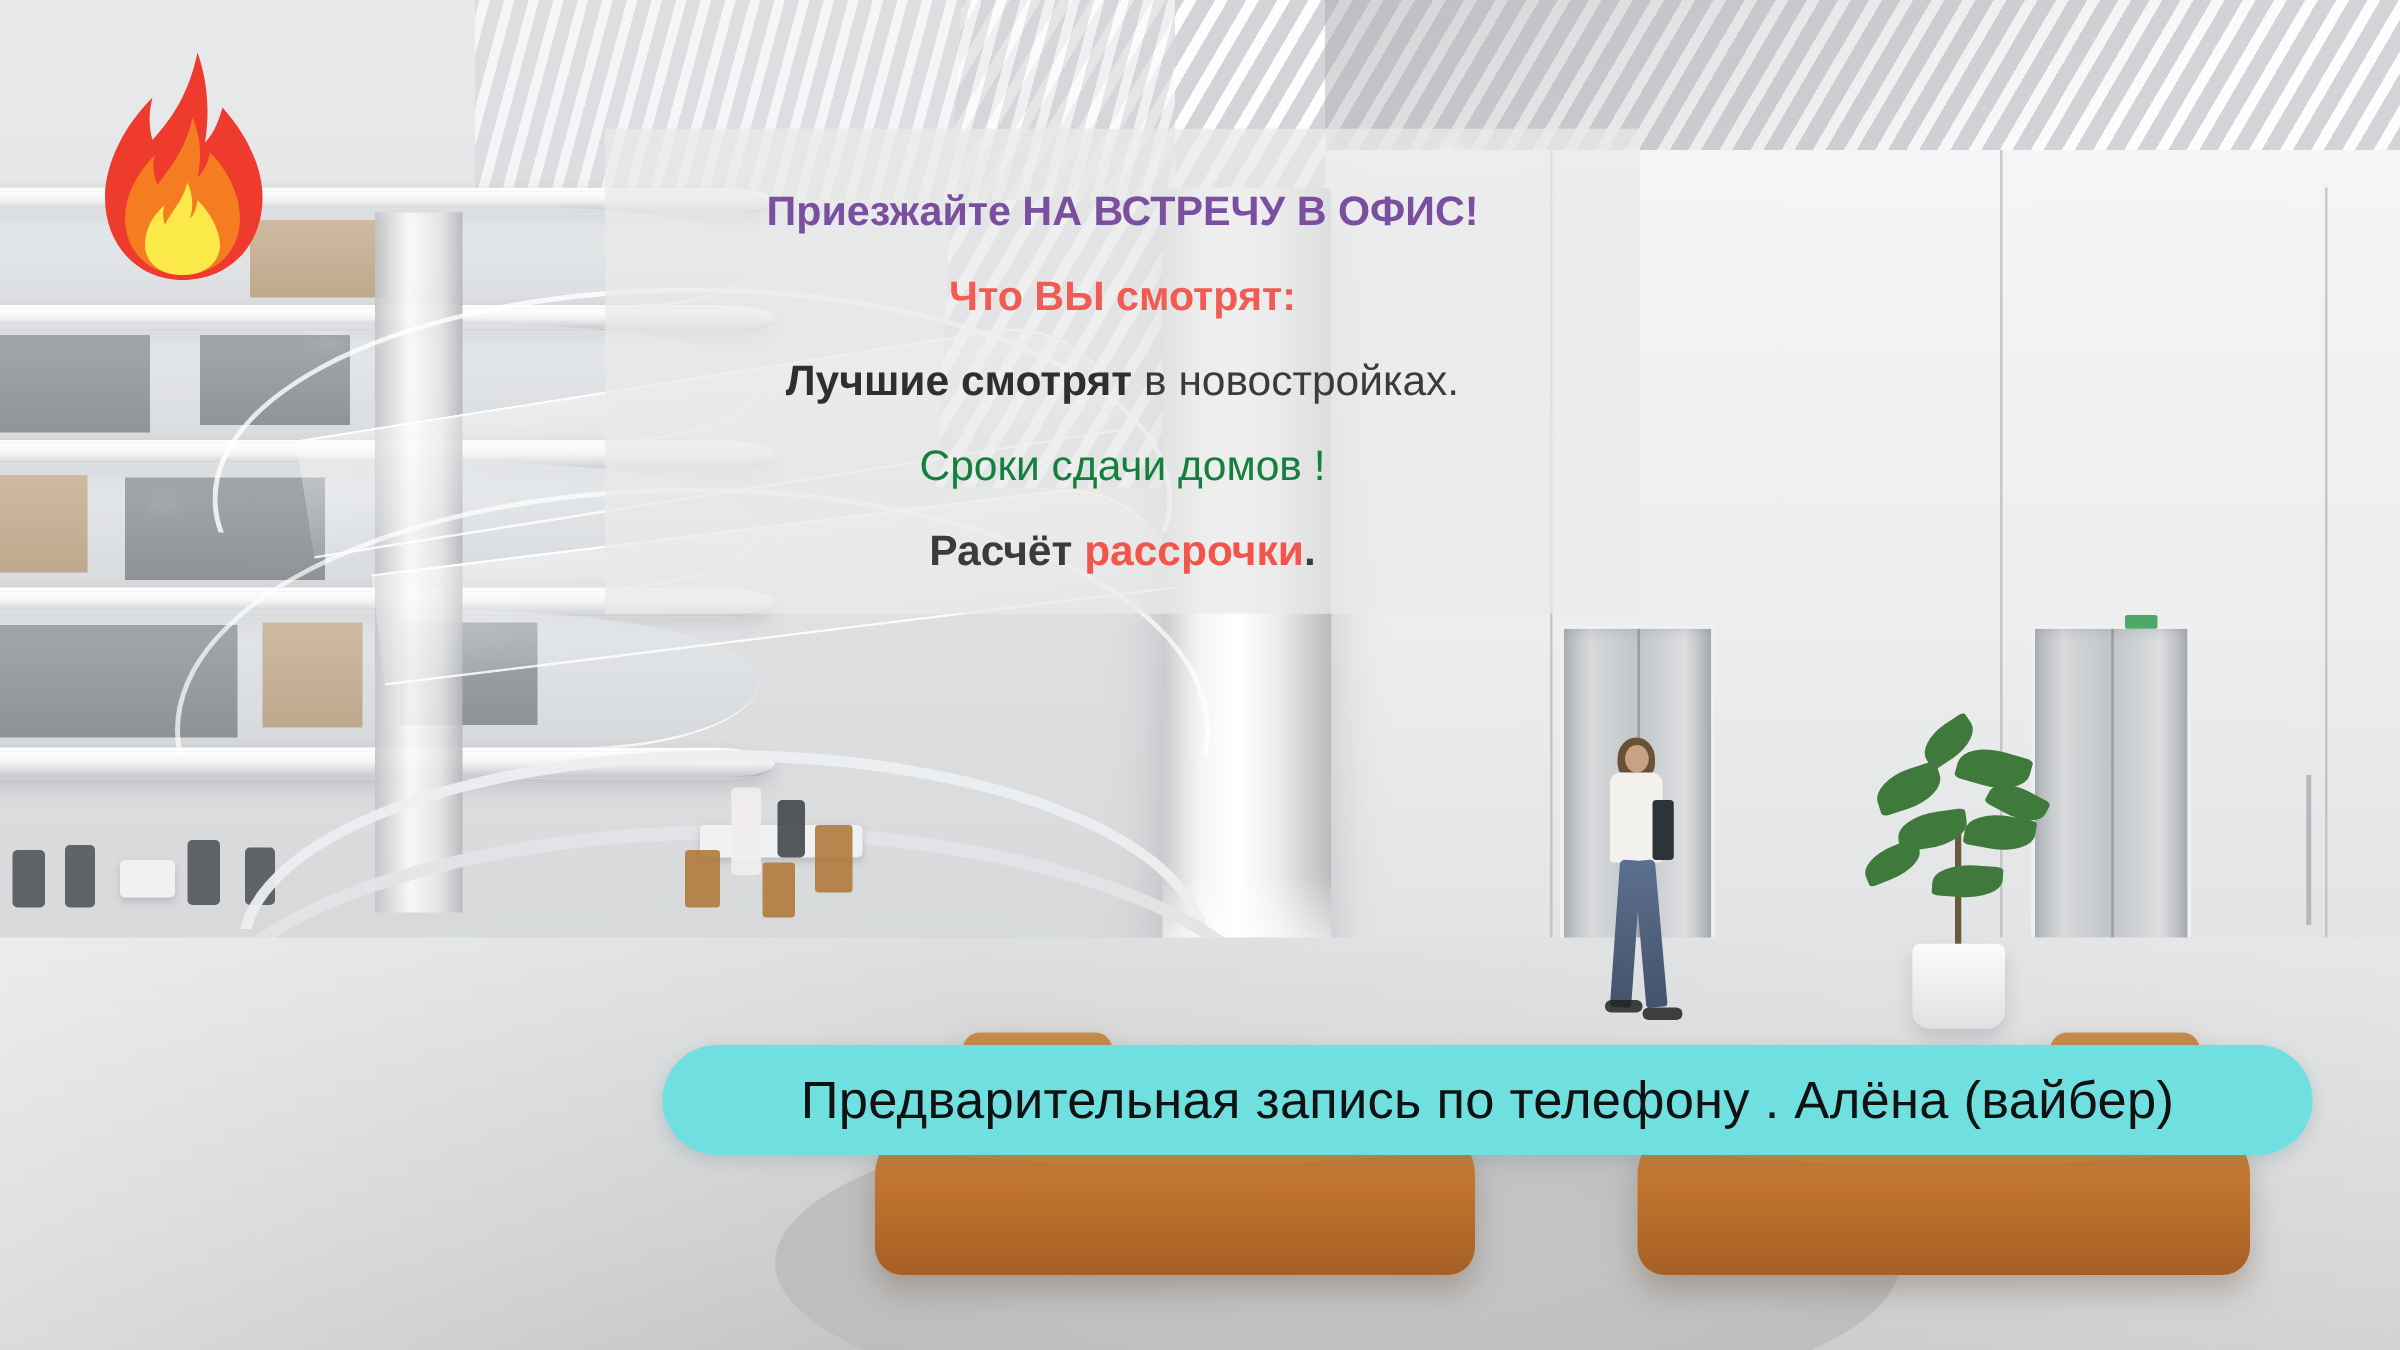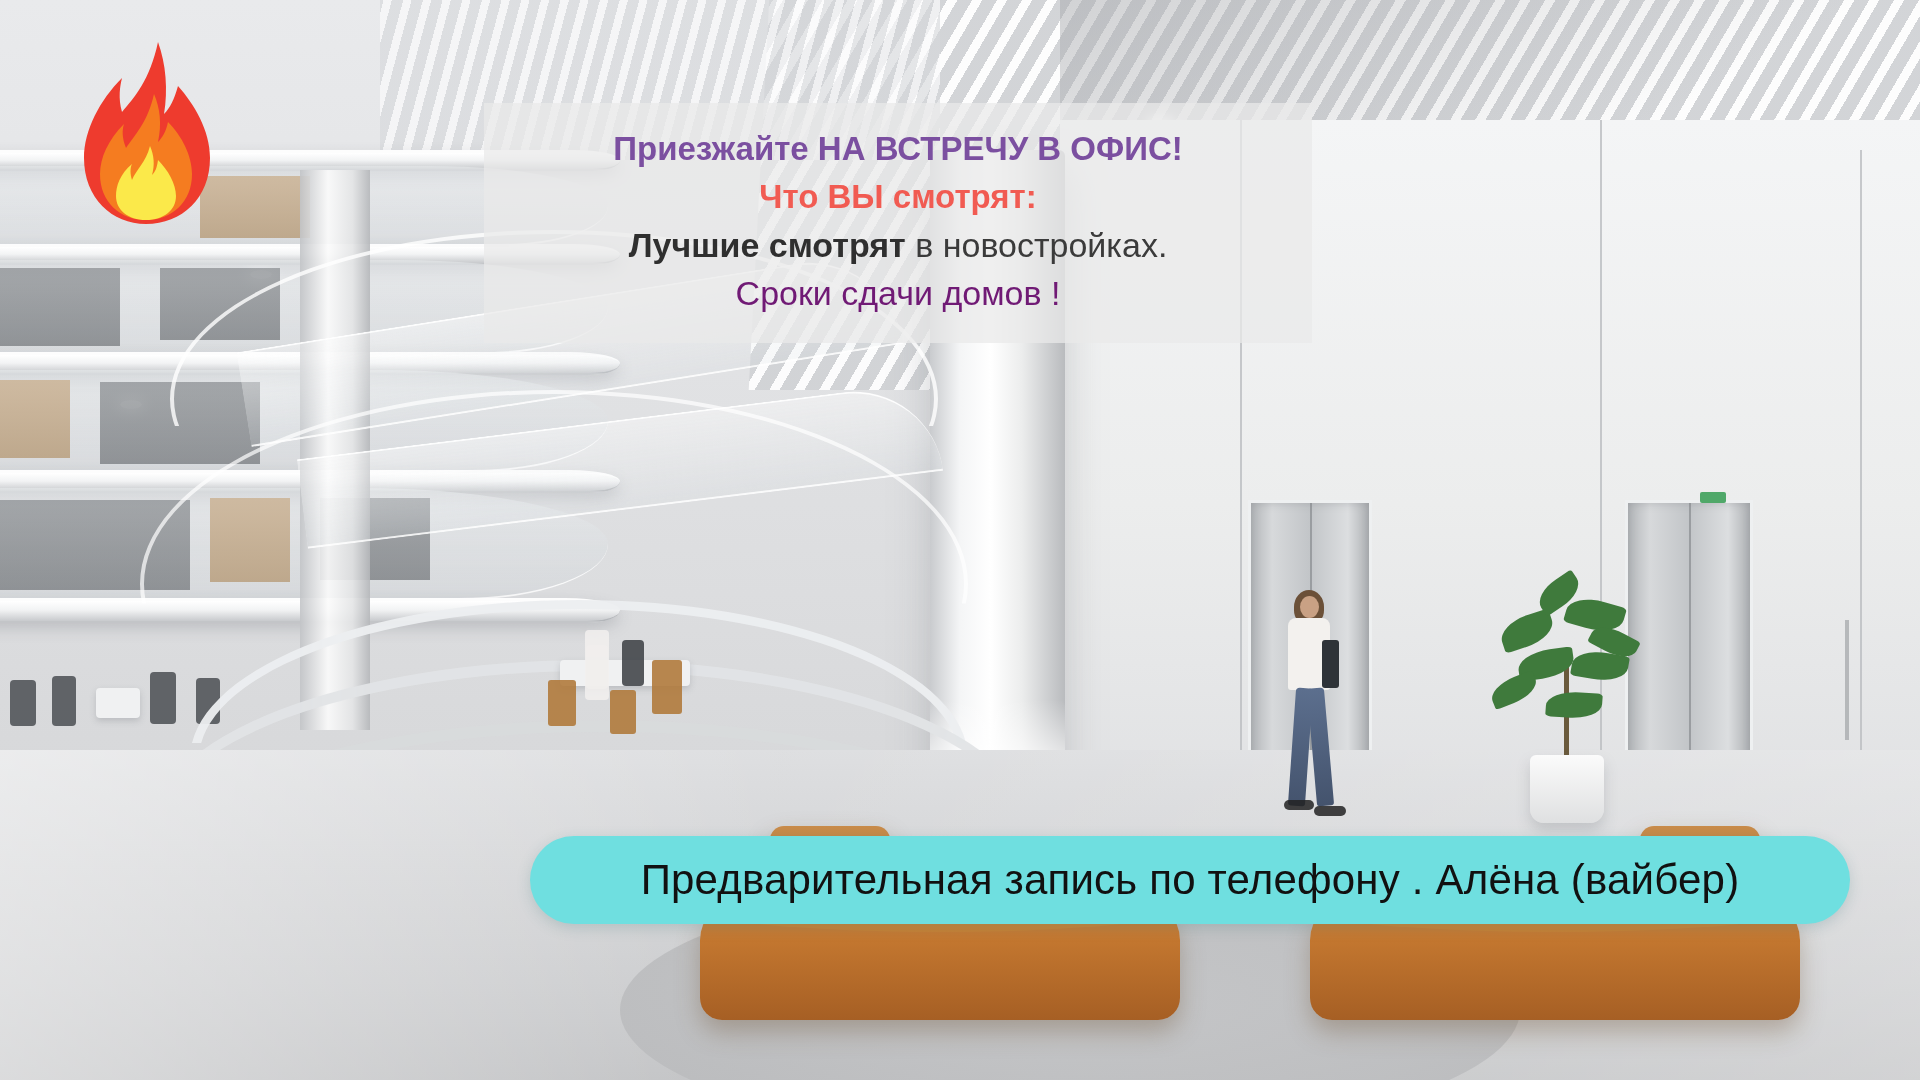--- a/index.html
+++ b/index.html
@@ -287,28 +287,29 @@
     padding: 22px 18px 26px 18px;
     background: rgba(233,233,233,0.74);
     text-align: center;
     box-sizing: border-box;
   }
   .tline {
     font-size: 34px;
     line-height: 48px;
     color: #3b3b3b;
     white-space: nowrap;
+    margin-top: 20px;
   }
   .tline.l1 { color: #7b4fa0; font-weight: bold; font-size: 33px; }
   .tline.l2 { color: #f15b52; font-weight: bold; font-size: 33px; }
   .tline.l3 { font-weight: normal; }
   .tline.l3 b { font-weight: bold; color: #2f2f2f; }
   .tline.l4 { font-weight: bold; }
   .tline.l4 .red { color: #f1554c; }
-  .tline.l5 { font-weight: normal; color: #701a75; }
+  .tline.l5 { font-weight: normal; color: #15803d; }
   .tline.l6 { font-weight: bold; }
   .tline.l6 .red { color: #f1554c; }
   .tline.l7 { font-weight: bold; color: #2f2f2f; }
   .tline.l8 { font-weight: normal; }
   .tline.l8 .red { color: #f1554c; font-weight: bold; }
 
   
   .cta-banner {
     position: absolute;
     left: 530px; top: 836px;
@@ -441,19 +442,20 @@
       <path d="M84 56 C78 84 64 98 56 110 C52 100 52 92 54 86 C38 102 30 120 30 136 C30 164 50 182 76 182 C102 182 122 164 122 136 C122 118 112 98 98 84 C96 94 92 100 88 104 C92 86 90 70 84 56 Z" fill="#f57c20"></path>
       <path d="M80 108 C76 124 66 132 62 142 C60 136 60 130 62 126 C50 136 46 148 46 158 C46 172 58 182 76 182 C94 182 106 172 106 158 C106 146 98 132 88 122 C87 130 85 134 82 137 C85 127 84 117 80 108 Z" fill="#fbe94a"></path>
     </svg>
   </div>
 
   <div class="text-panel">
     <div class="tline l1">Приезжайте НА ВСТРЕЧУ В ОФИС!</div>
     <div class="tline l2">Что ВЫ смотрят:</div>
     <div class="tline l3"><b>Лучшие смотрят</b><span> в новостройках.</span></div>
     <div class="tline l5">Сроки сдачи домов !</div>
+    <div class="tline l6"><span>Расчёт </span><span class="red">рассрочки</span><span>.</span></div>
   </div>
 
   <div class="cta-banner">
     <span class="cta-text">Предварительная запись по телефону . Алёна (вайбер)</span>
   </div>
 
 </div>
 
 </body></html>

